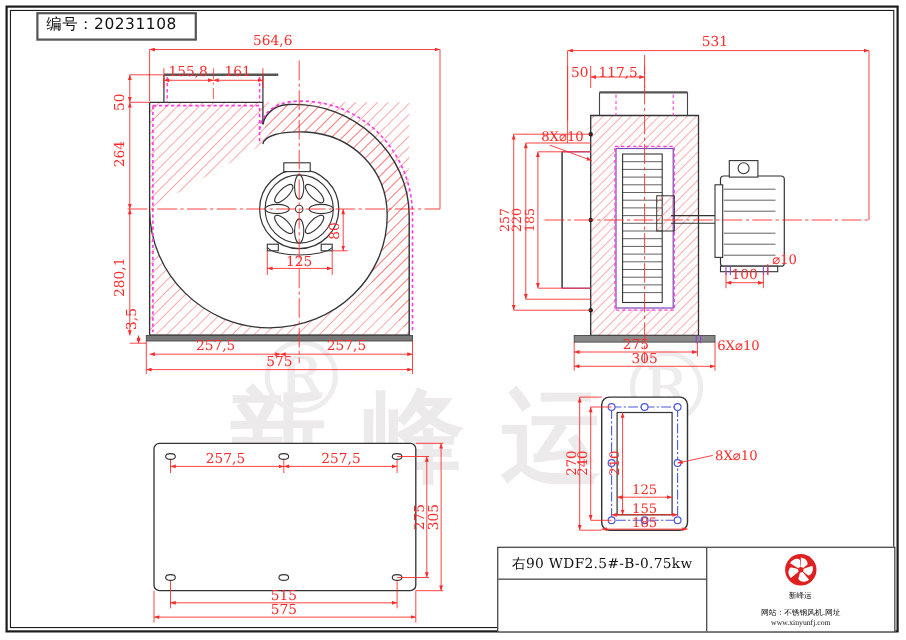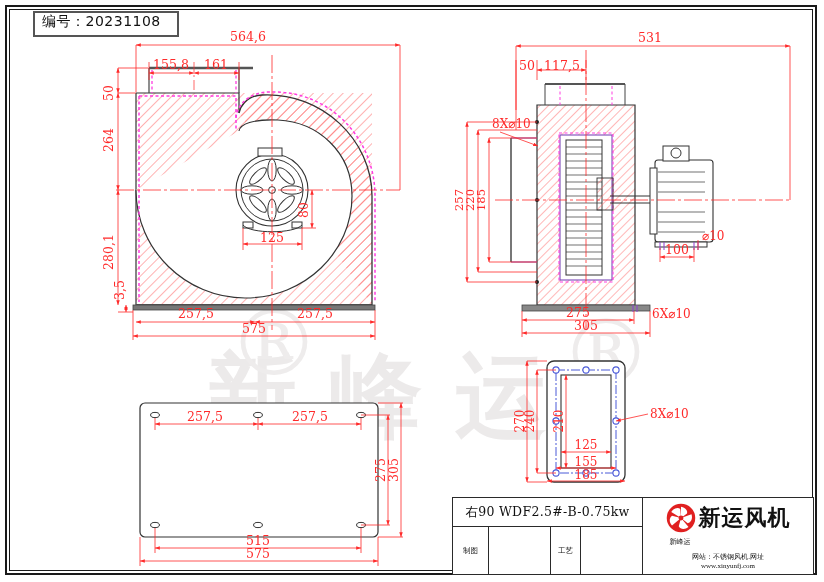--- a/index.html
+++ b/index.html
@@ -373,45 +373,38 @@
       <text x="258" y="558" text-anchor="middle">575</text>
     </g>
 
     </g>
   </svg>
 
   <div class="tb">
     <div class="tb-left">
       <div class="tb-model">右90  WDF2.5#-B-0.75kw</div>
       <div class="tb-rows">
-        <div class="tb-row">
-          <div class="tb-c c-lab">制图</div>
-          <div class="tb-c c-val"></div>
-          <div class="tb-c c-lab2">工艺</div>
-          <div class="tb-c c-val2"></div>
-        </div>
       </div>
     </div>
     <div class="tb-right">
       <div class="brandrow">
         <div class="logo">
           <svg viewBox="0 0 40 40" width="30" height="30">
             <circle cx="20" cy="20" r="19" fill="#e02020"></circle>
             <g fill="#ffffff">
               <path d="M20 20 L20 5 C26 6 29 10 28 14 Z"></path>
               <path d="M20 20 L34 15 C36 21 33 26 29 27 Z"></path>
               <path d="M20 20 L30 32 C25 36 19 35 17 31 Z"></path>
               <path d="M20 20 L8 30 C4 26 4 20 8 17 Z"></path>
               <path d="M20 20 L7 12 C10 7 16 5 19 8 Z"></path>
             </g>
             <circle cx="20" cy="20" r="3.3" fill="#e02020"></circle>
           </svg>
           <div class="subbrand">新峰运</div>
         </div>
-        <div class="brandname">新运风机</div>
       </div>
       <div class="weburl">
         <div>网站：不锈钢风机.网址</div>
         <div class="u2">www.xinyunfj.com</div>
       </div>
     </div>
   </div>
 
 </div>
 

